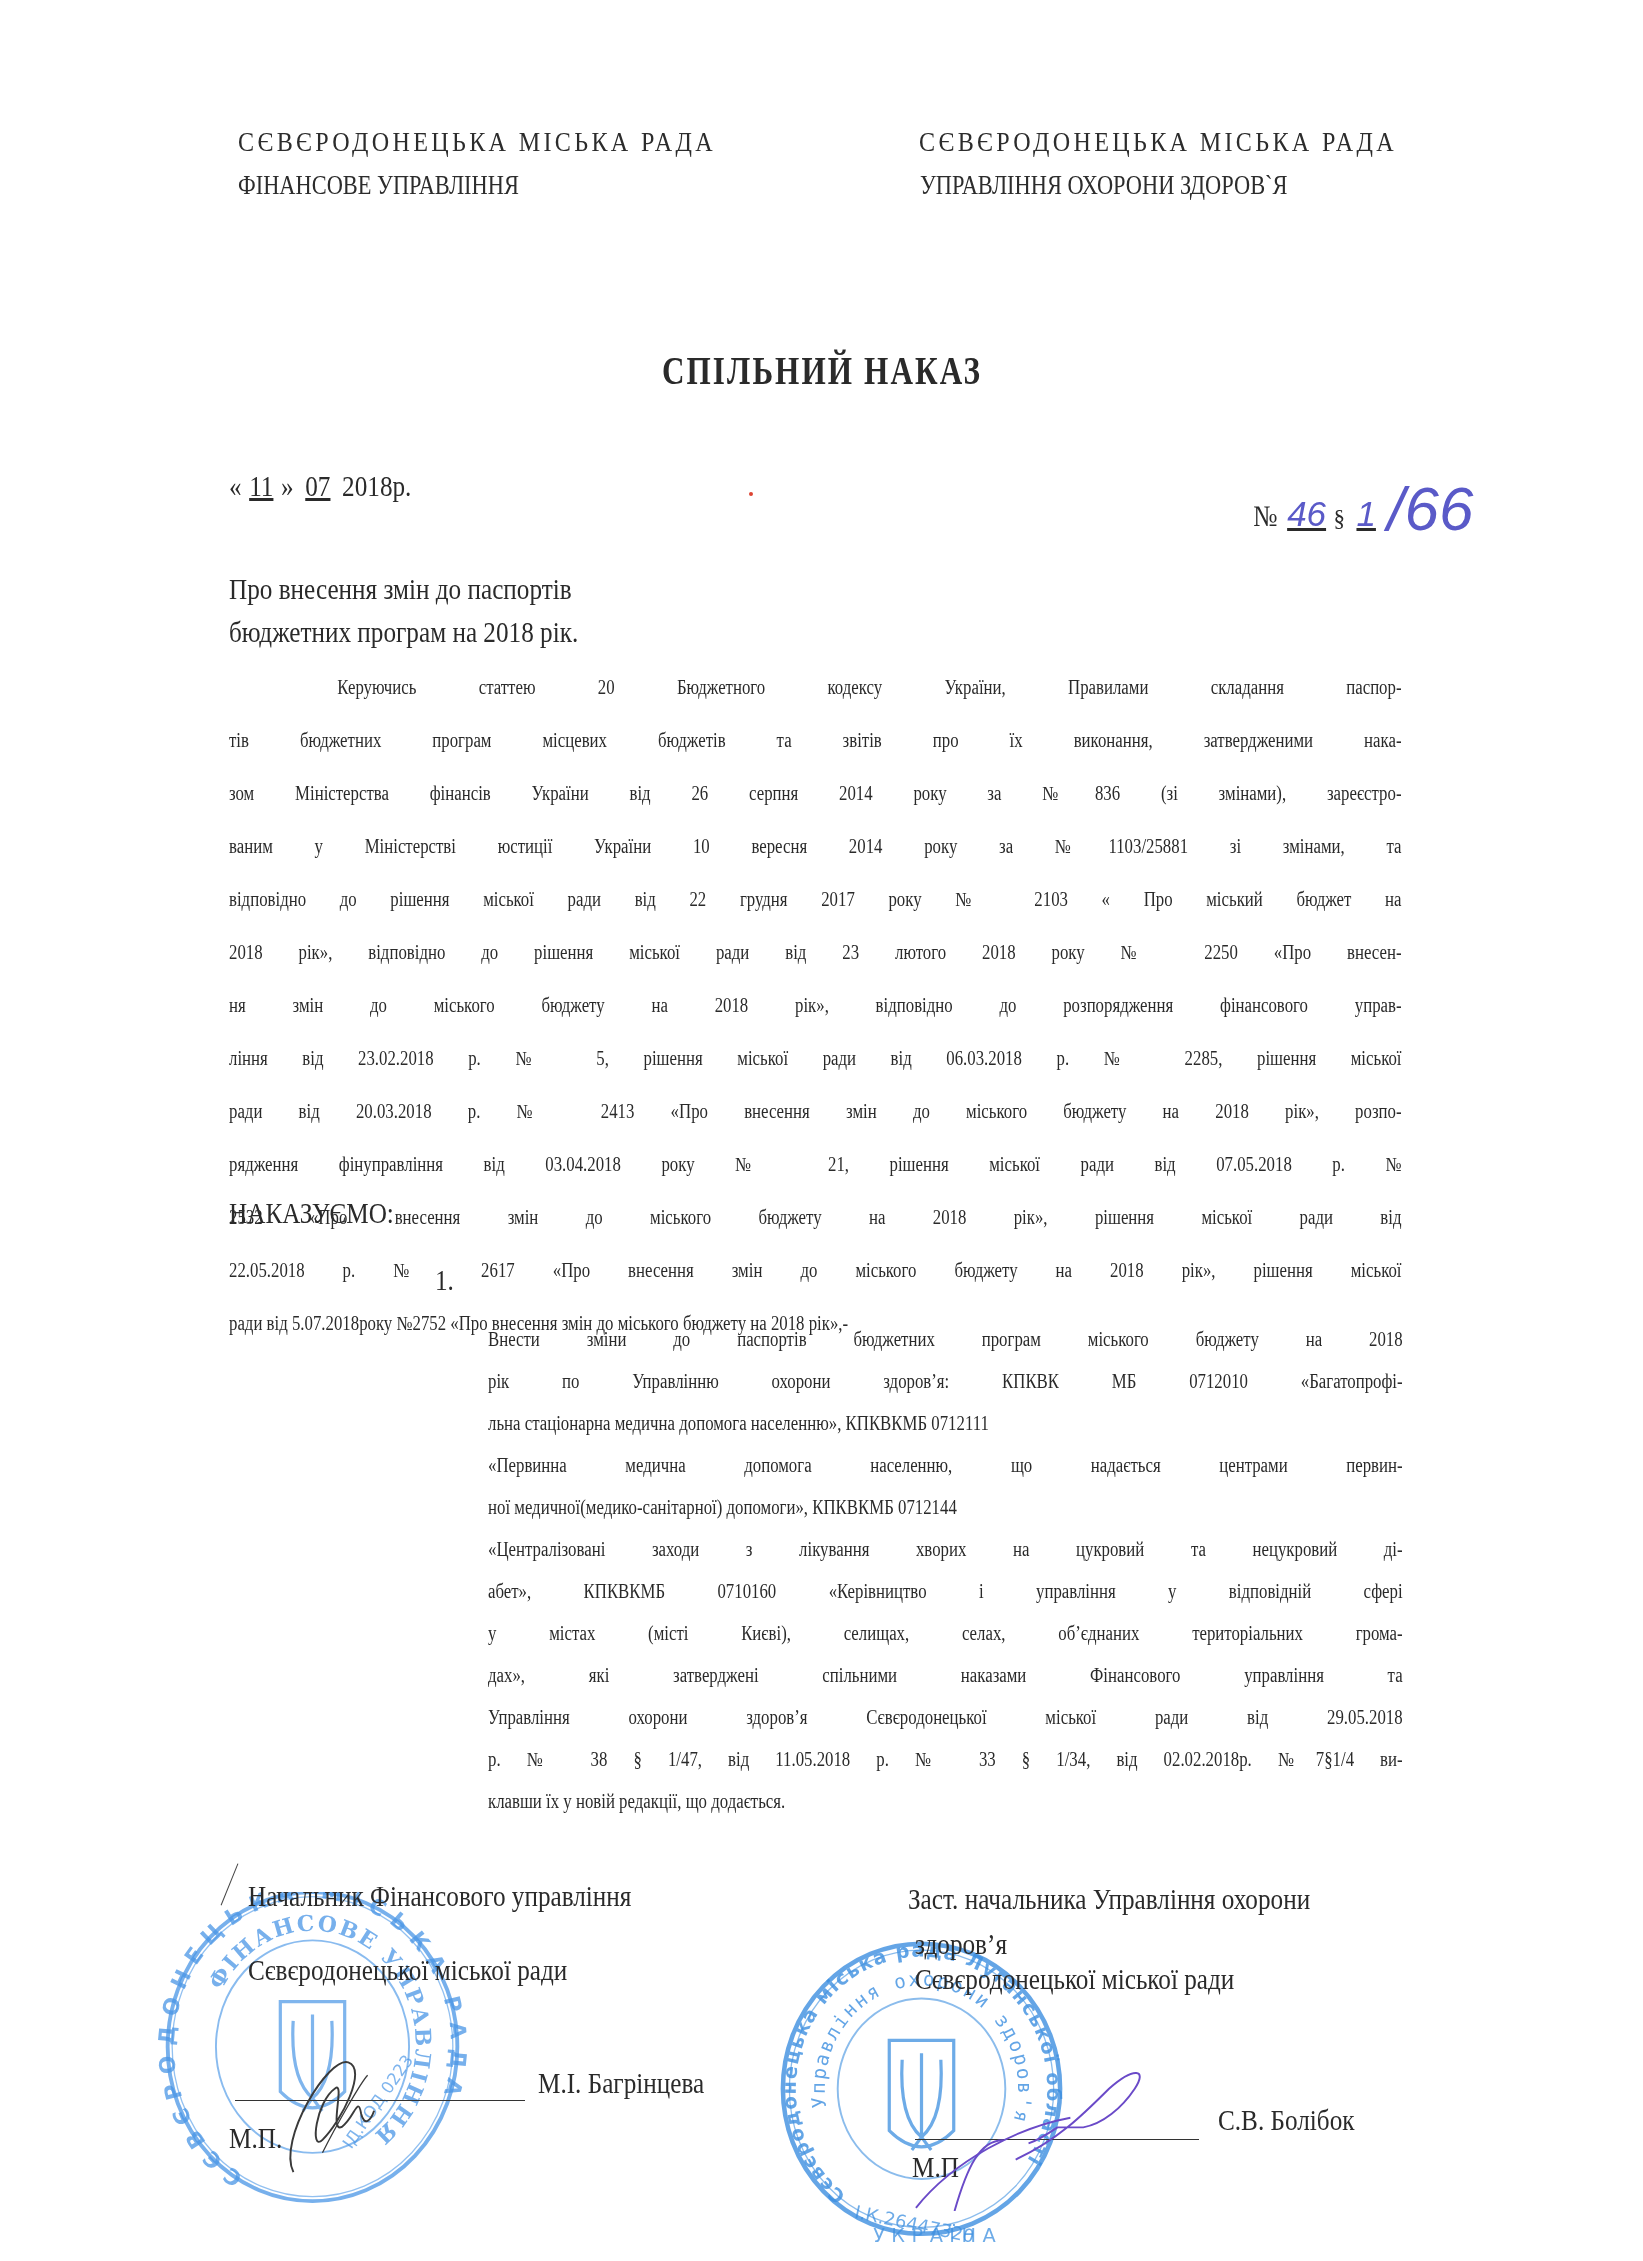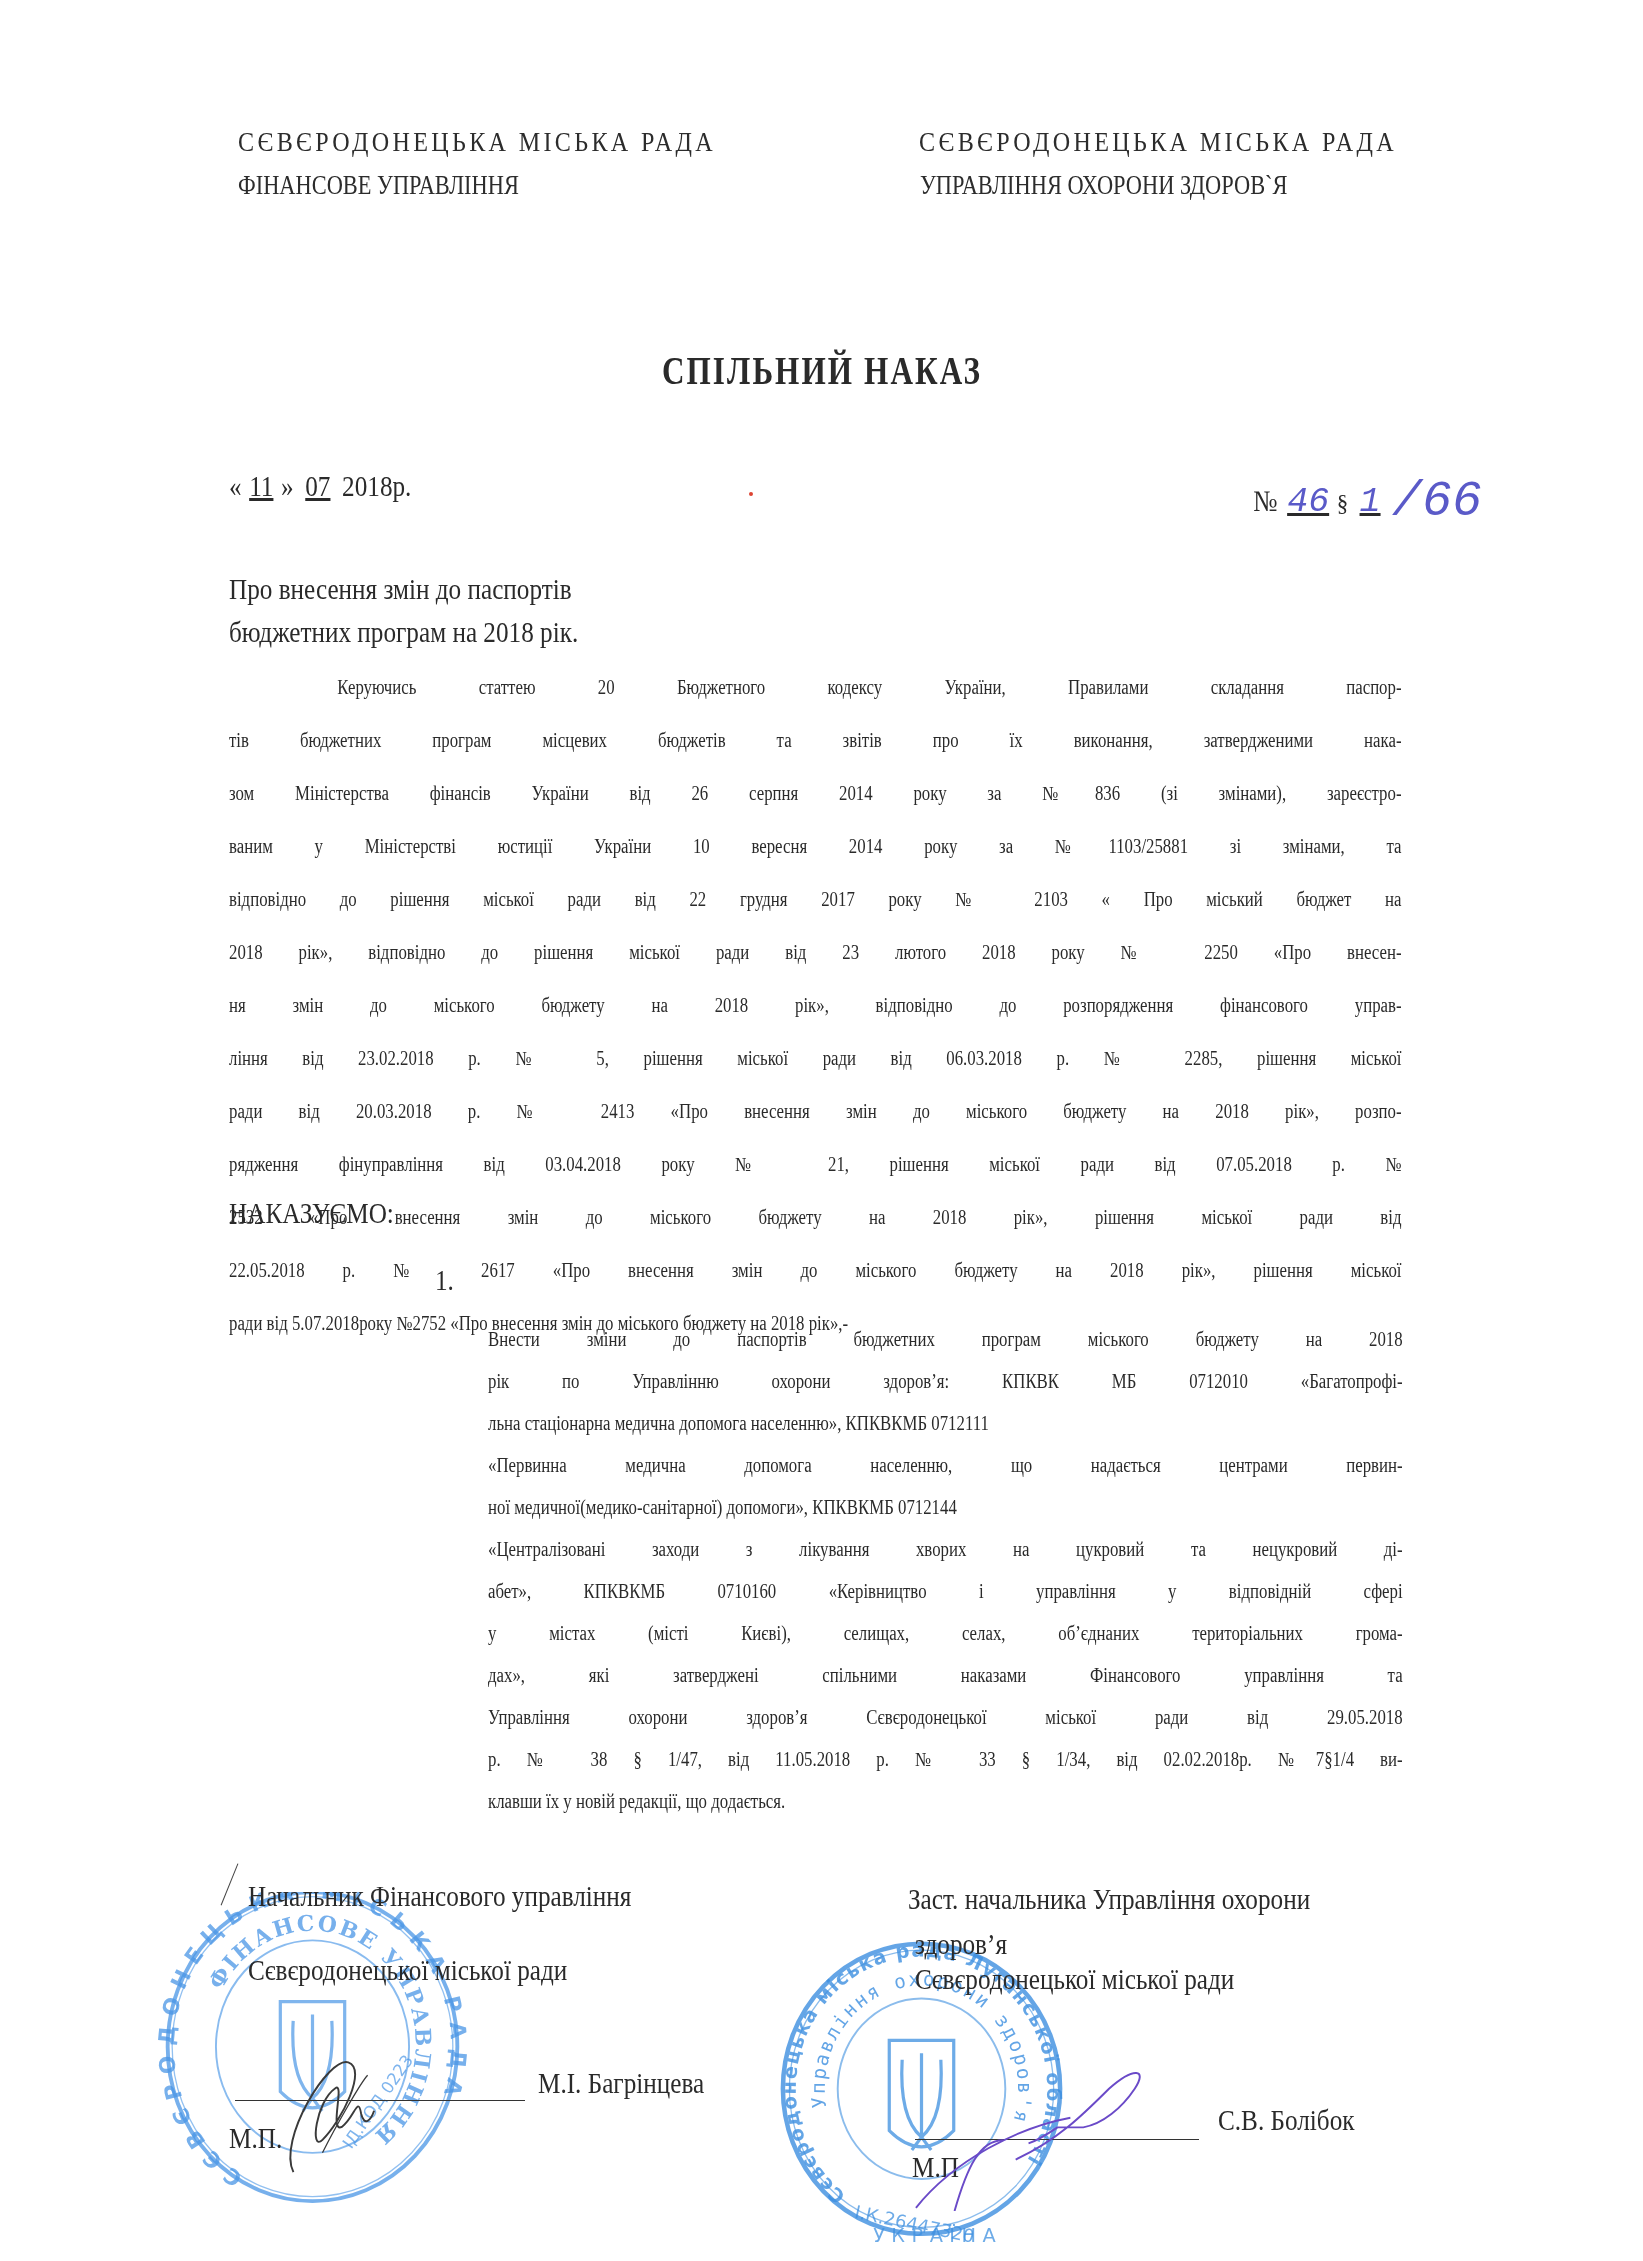--- a/index.html
+++ b/index.html
@@ -19,21 +19,21 @@
     }
     .title {
       font-size: 39px; font-weight: bold; letter-spacing: 2.6px;
       transform: scaleX(0.80); transform-origin: center top; white-space: nowrap;
       left: 0; width: 1644px; text-align: center; top: 348px;
     }
     .line-text {
       font-size: 30px; transform: scaleX(0.84); transform-origin: left top; white-space: nowrap;
     }
     .handwritten {
-      color: #5a5ac8; font-family: Liberation Mono, monospace; font-style: italic;
+      color: #5a5ac8; font-family: Liberation Sans, sans-serif; font-style: italic;
     }
     .para {
       font-size: 20px; line-height: 53px; text-align: justify;
       text-align-last: left;
     }
     .para-line {
       display: block; white-space: nowrap; text-align: justify; text-align-last: justify;
       transform: scaleX(0.84); transform-origin: left top; width: 119%;
     }
     .para-line.last { text-align-last: left; }
@@ -53,21 +53,21 @@
   <span>«</span><span style="text-decoration:underline; padding:0 9px;">11</span><span>»</span>
   <span style="text-decoration:underline; padding:0 6.4px;">07</span>
   <span>2018р.</span>
 </div>
 
 <div class="abs" style="left:1251px; top:469px; font-size:30px; white-space:nowrap;">
   <span style="display:inline-block; transform:scaleX(0.84);">№</span>
   <span class="handwritten" style="font-size:35px; text-decoration:underline; text-decoration-color:#2a2a2a;">46</span>
   <span style="font-size:23px;">§</span>
   <span class="handwritten" style="font-size:35px; text-decoration:underline; text-decoration-color:#2a2a2a; padding:0 3.9px;">1</span>
-  <span class="handwritten" style="font-size:50px; position:relative; top:3.9px;">/66</span>
+  <span class="handwritten" style="font-size:62px; position:relative; top:3.9px;">/66</span>
 </div>
 
 <div class="abs" style="left:229px; top:567px; font-size:30px; line-height:43px;">
   <div class="line-text">Про внесення змін до паспортів</div>
   <div class="line-text">бюджетних програм на 2018 рік.</div>
 </div>
 
 <div class="abs para" id="preamble" style="left:229px; top:661px; width:1173px;">
     <span class="para-line" style="padding-left: 129px; width: calc(119% - 129px);">Керуючись статтею 20 Бюджетного кодексу України, Правилами складання паспор-</span>
     <span class="para-line">тів бюджетних програм місцевих бюджетів та звітів про їх виконання, затвердженими нака-</span>

